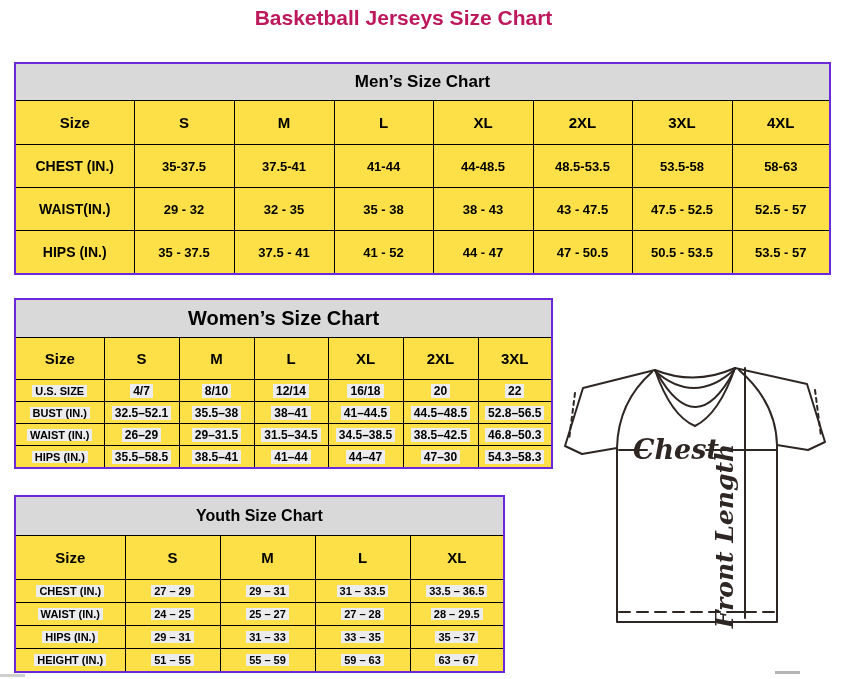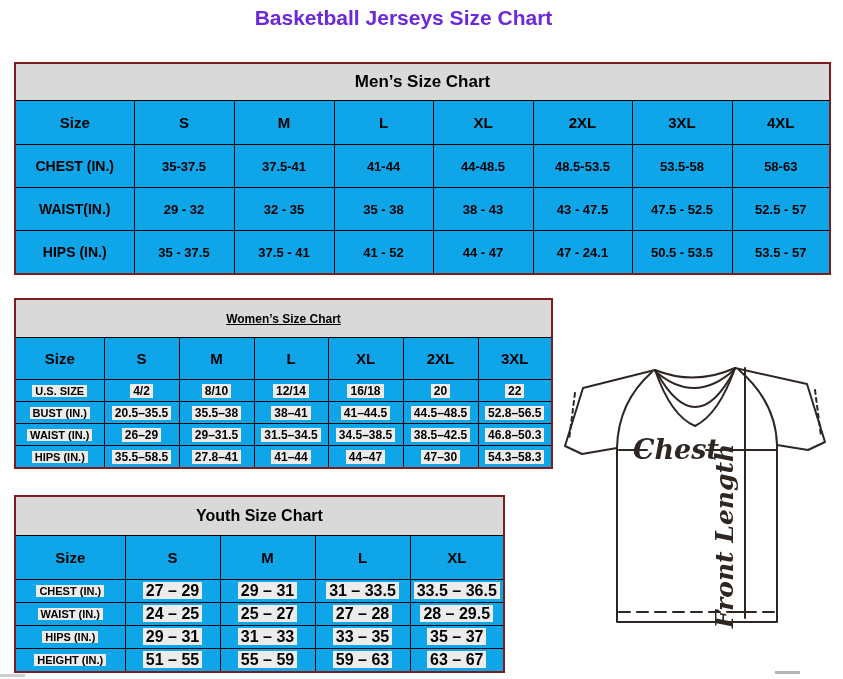--- a/index.html
+++ b/index.html
@@ -3,49 +3,49 @@
 <meta charset="utf-8">
 <style>
   html,body{margin:0;padding:0;}
   body{
     width:843px;height:679px;position:relative;background:#ffffff;
     font-family:"Liberation Sans","DejaVu Sans",sans-serif;color:#000;
     overflow:hidden;
   }
   .page-title{
     position:absolute;top:6px;left:0;width:807px;text-align:center;
-    font-size:21px;font-weight:bold;letter-spacing:0px;color:#6d28d9;
+    font-size:21px;font-weight:bold;letter-spacing:0px;color:#be185d;
   }
   table.tbl{
     position:absolute;border-collapse:collapse;table-layout:fixed;
-    border:2px solid #7f1d1d;background:#0ea5e9;
+    border:2px solid #6d28d9;background:#fde047;
   }
   table.tbl td{
     border:1px solid #000;text-align:center;vertical-align:middle;
     font-weight:bold;color:#000;padding:0;overflow:hidden;white-space:nowrap;
   }
   
   .tbl tr.title-row td{background:#d9d9d9;border-bottom:1px solid #000;}
   
   .tbl-men{left:14px;top:62px;width:815px;}
   .tbl-men tr.title-row td{height:36px;font-size:17px;}
   .tbl-men tr.cols-row td{height:43px;font-size:15px;}
   .tbl-men tr.data-row td{height:42px;font-size:13px;}
   .tbl-men tr.data-row td.lab{font-size:14px;}
   
   .tbl-women{left:14px;top:298px;width:537px;}
-  .tbl-women tr.title-row td{height:37px;font-size:12px;text-decoration:underline;}
+  .tbl-women tr.title-row td{height:37px;font-size:20px;}
   .tbl-women tr.cols-row td{height:41px;font-size:15px;}
   .tbl-women tr.data-row td{height:21px;font-size:12px;}
   .tbl-women tr.data-row td.lab{font-size:11px;}
   
   .tbl-youth{left:14px;top:495px;width:489px;}
   .tbl-youth tr.title-row td{height:38px;font-size:16px;}
   .tbl-youth tr.cols-row td{height:43px;font-size:15px;}
-  .tbl-youth tr.data-row td{height:22px;font-size:16px;}
+  .tbl-youth tr.data-row td{height:22px;font-size:11px;}
   .tbl-youth tr.data-row td.lab{font-size:11px;}
   
   .tbl-women tr.data-row .hl,
   .tbl-youth tr.data-row .hl{background:#ececec;padding:0 3px;}
   
   .jersey-diagram{position:absolute;left:555px;top:360px;width:288px;height:285px;}
   .jersey-diagram svg{display:block;}
   .jersey-diagram text{
     font-family:"DejaVu Serif","Liberation Serif",serif;
     font-style:italic;font-weight:bold;
@@ -104,21 +104,21 @@
         <td><span class="hl">43 - 47.5</span></td>
         <td><span class="hl">47.5 - 52.5</span></td>
         <td><span class="hl">52.5 - 57</span></td>
       </tr>
       <tr class="data-row">
         <td class="lab"><span class="hl">HIPS (IN.)</span></td>
         <td><span class="hl">35 - 37.5</span></td>
         <td><span class="hl">37.5 - 41</span></td>
         <td><span class="hl">41 - 52</span></td>
         <td><span class="hl">44 - 47</span></td>
-        <td><span class="hl">47 - 24.1</span></td>
+        <td><span class="hl">47 - 50.5</span></td>
         <td><span class="hl">50.5 - 53.5</span></td>
         <td><span class="hl">53.5 - 57</span></td>
       </tr>
     </tbody>
   </table>
 
 <table class="tbl tbl-women">
   <colgroup>
     <col style="width:89px">
       <col style="width:75px">
@@ -136,49 +136,49 @@
         <td>Size</td>
         <td>S</td>
         <td>M</td>
         <td>L</td>
         <td>XL</td>
         <td>2XL</td>
         <td>3XL</td>
       </tr>
       <tr class="data-row">
         <td class="lab"><span class="hl">U.S. SIZE</span></td>
-        <td><span class="hl">4/2</span></td>
+        <td><span class="hl">4/7</span></td>
         <td><span class="hl">8/10</span></td>
         <td><span class="hl">12/14</span></td>
         <td><span class="hl">16/18</span></td>
         <td><span class="hl">20</span></td>
         <td><span class="hl">22</span></td>
       </tr>
       <tr class="data-row">
         <td class="lab"><span class="hl">BUST (IN.)</span></td>
-        <td><span class="hl">20.5–35.5</span></td>
+        <td><span class="hl">32.5–52.1</span></td>
         <td><span class="hl">35.5–38</span></td>
         <td><span class="hl">38–41</span></td>
         <td><span class="hl">41–44.5</span></td>
         <td><span class="hl">44.5–48.5</span></td>
         <td><span class="hl">52.8–56.5</span></td>
       </tr>
       <tr class="data-row">
         <td class="lab"><span class="hl">WAIST (IN.)</span></td>
         <td><span class="hl">26–29</span></td>
         <td><span class="hl">29–31.5</span></td>
         <td><span class="hl">31.5–34.5</span></td>
         <td><span class="hl">34.5–38.5</span></td>
         <td><span class="hl">38.5–42.5</span></td>
         <td><span class="hl">46.8–50.3</span></td>
       </tr>
       <tr class="data-row">
         <td class="lab"><span class="hl">HIPS (IN.)</span></td>
         <td><span class="hl">35.5–58.5</span></td>
-        <td><span class="hl">27.8–41</span></td>
+        <td><span class="hl">38.5–41</span></td>
         <td><span class="hl">41–44</span></td>
         <td><span class="hl">44–47</span></td>
         <td><span class="hl">47–30</span></td>
         <td><span class="hl">54.3–58.3</span></td>
       </tr>
     </tbody>
   </table>
 
 <table class="tbl tbl-youth">
   <colgroup>

